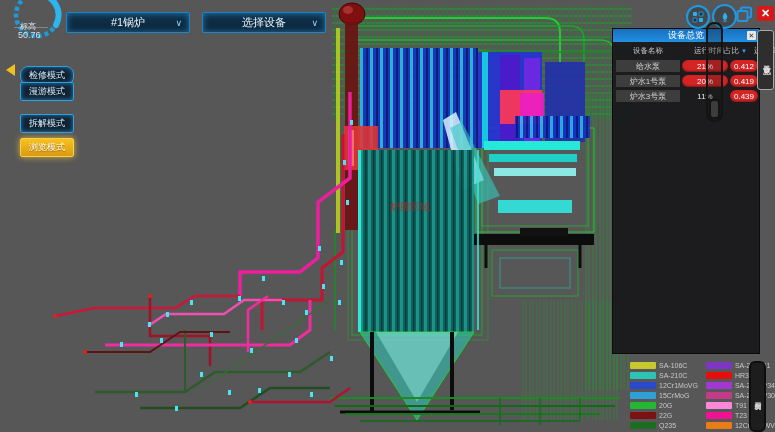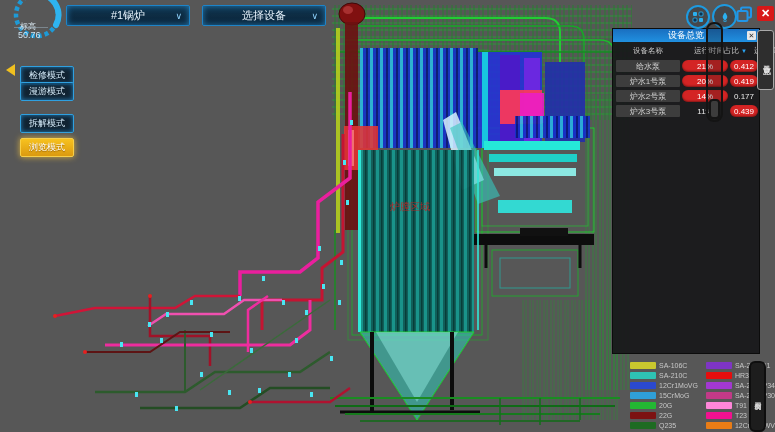--- a/index.html
+++ b/index.html
@@ -11,21 +11,21 @@
   #gauge{left:4px;top:-10px;width:62px;height:56px;z-index:5;}
   #gauge svg{overflow:visible;}
   .gauge-label{position:absolute;left:20px;top:21px;font-size:8px;color:#dfeef7;z-index:6;}
   .gauge-value{position:absolute;left:18px;top:30px;font-size:9px;color:#cfe4f2;z-index:6;}
   .gauge-rule{position:absolute;left:14px;top:27px;width:34px;height:1px;background:#9fb6c4;opacity:.5;z-index:6;}
 
   
   .sel{height:19px;width:122px;background:linear-gradient(#10354f,#0b2438);
     border:1px solid #1d84c8;box-shadow:inset 0 0 6px rgba(45,150,220,.7);
     display:flex;align-items:center;justify-content:center;color:#eaf6ff;font-size:11px;z-index:5;
-    border-radius:2px;cursor:pointer;}
+    border-radius:2px;cursor:pointer;margin-top:7px;}
   .sel .chev{position:absolute;right:7px;color:#8fd4ff;font-size:9px;}
   #sel-boiler{left:66px;top:5px;}
   #sel-device{left:202px;top:5px;}
 
   
   #collapse-arrow{left:6px;top:64px;width:0;height:0;border-top:6px solid transparent;
     border-bottom:6px solid transparent;border-right:9px solid #f0c020;z-index:5;cursor:pointer;}
   .modebtn{left:20px;width:52px;height:17px;border:1px solid #2fa0e0;border-radius:2px;
     background:rgba(8,28,46,.88);box-shadow:inset 0 0 5px rgba(40,150,220,.8);
     color:#d6ecfa;font-size:9px;display:flex;align-items:center;justify-content:center;z-index:5;cursor:pointer;}
@@ -250,21 +250,21 @@
   <div class="abs sel" id="sel-boiler">
     <span>#1锅炉</span>
     <span class="chev">∨</span>
   </div>
   <div class="abs sel" id="sel-device">
     <span>选择设备</span>
     <span class="chev">∨</span>
   </div>
 
   <div class="abs" id="collapse-arrow"></div>
-  <div class="abs modebtn" style="top:66px;">检修模式</div>
+  <div class="abs modebtn" style="top:66px;border-radius:8px;">检修模式</div>
   <div class="abs modebtn" style="top:82px;">漫游模式</div>
   <div class="abs modebtn" style="top:114px;">拆解模式</div>
   <div class="abs modebtn active" style="top:138px;">浏览模式</div>
 
   <div class="abs circle-icon" style="left:686px;top:5px;">
     <svg width="12" height="12" viewBox="0 0 12 12">
       <rect x="1" y="1" width="4" height="4" rx="1" fill="#2bb0f0"></rect>
       <rect x="7" y="1" width="4" height="4" rx="1" fill="#0c3350" stroke="#2bb0f0" stroke-width="0.8"></rect>
       <rect x="1" y="7" width="4" height="4" rx="1" fill="#0c3350" stroke="#2bb0f0" stroke-width="0.8"></rect>
       <rect x="7" y="7" width="4" height="4" rx="1" fill="#2bb0f0"></rect>
@@ -300,25 +300,20 @@
         <div class="cell-name">给水泵</div>
         <div class="badge">21%</div>
         <div class="badge">0.412</div>
       </div>
       <div class="trow">
         <div class="cell-name">炉水1号泵</div>
         <div class="badge">20%</div>
         <div class="badge">0.419</div>
       </div>
       <div class="trow">
-        <div class="cell-name">炉水2号泵</div>
-        <div class="badge">14%</div>
-        <div class="badge plain">0.177</div>
-      </div>
-      <div class="trow">
         <div class="cell-name">炉水3号泵</div>
         <div class="badge plain">11%</div>
         <div class="badge">0.439</div>
       </div>
     </div>
   </div>
 
   <div class="abs" id="vslider">
     <div class="knob"></div>
   </div>

